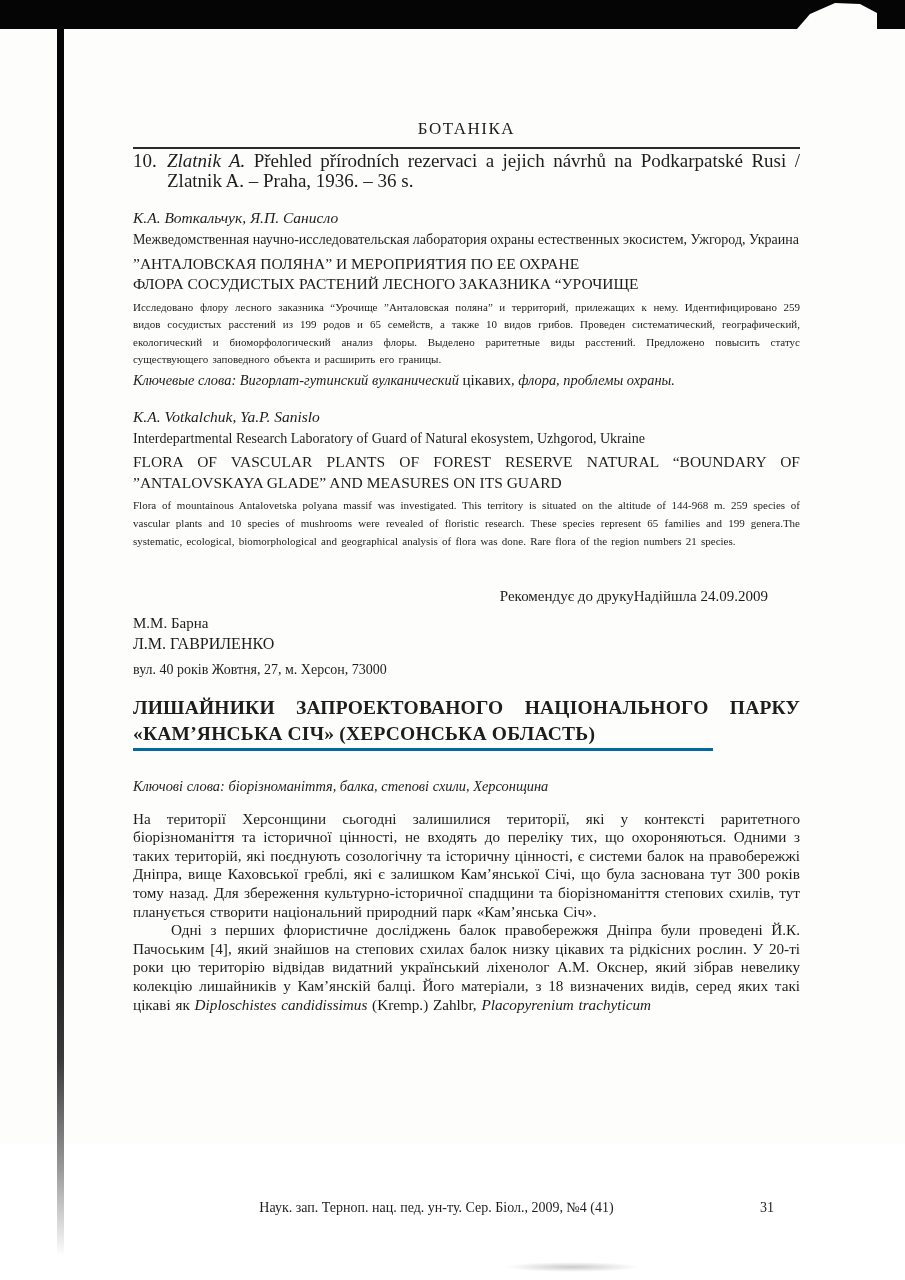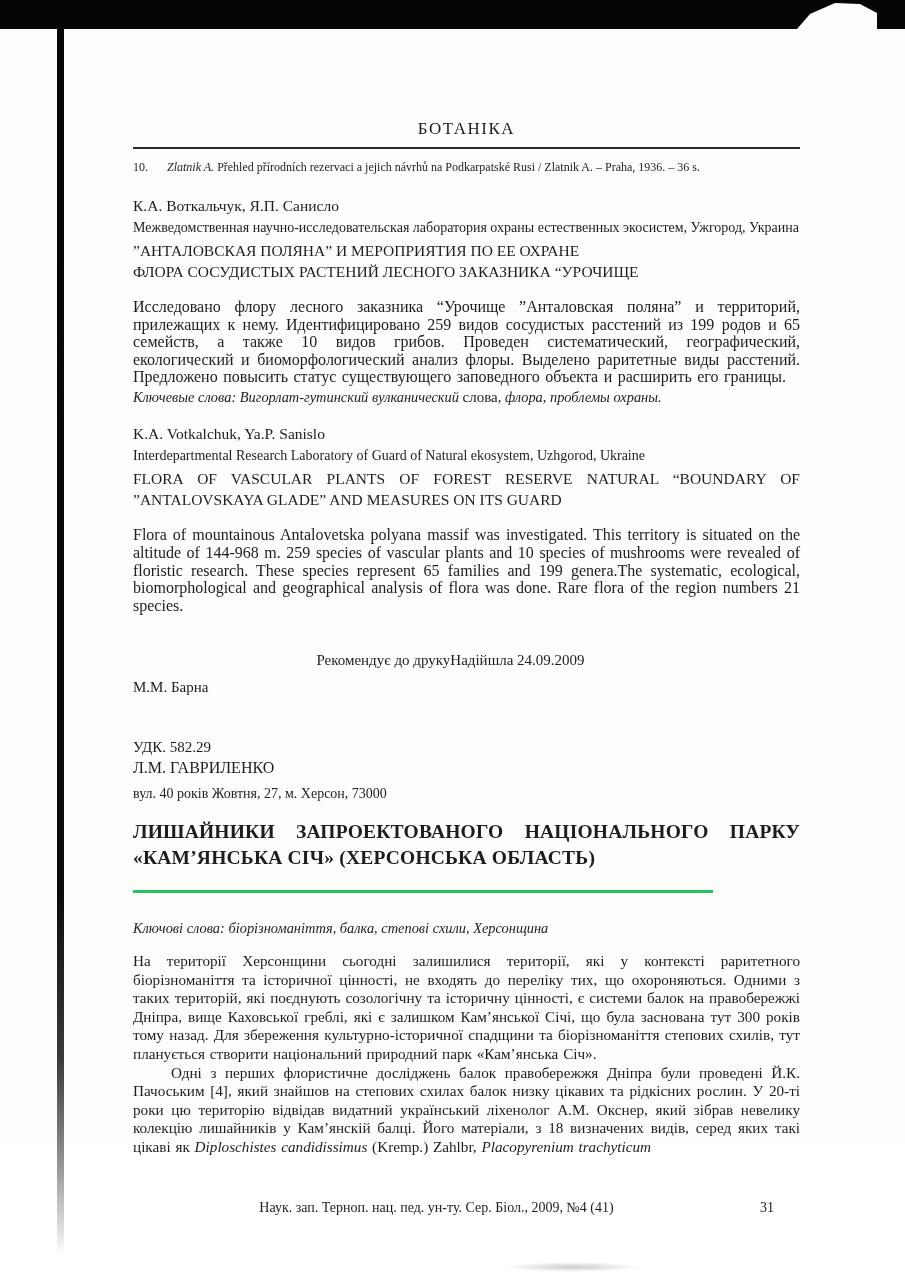--- a/index.html
+++ b/index.html
@@ -54,67 +54,68 @@
     font-size: 17px;
     line-height: 22px;
     letter-spacing: 1.5px;
   }
   .header-rule {
     margin-top: 7px;
     border-top: 2px solid #2a2a2a;
     height: 0;
   }
   .reference {
-    margin-top: 9px;
+    margin-top: 2px;
     display: flex;
-    font-size: 12px;
+    font-size: 19px;
     line-height: 19.5px;
   }
   .ref-num { width: 34px; flex-shrink: 0; }
   .ref-text { flex: 1; text-align: justify; }
   .italic { font-style: italic; }
   .authors {
     margin-top: 17px;
+    font-style: italic;
     font-size: 15.5px;
     line-height: 21px;
   }
   .affiliation {
     margin-top: 3px;
     font-size: 14px;
     line-height: 17.5px;
     text-align: justify;
   }
   .art-title {
     margin-top: 5px;
     font-size: 15.5px;
     line-height: 20.5px;
   }
   .stretch-line {
     text-align: justify;
     text-align-last: justify;
   }
   .abstract {
-    margin-top: 16px;
-    font-size: 16px;
+    margin-top: 4px;
+    font-size: 11px;
     line-height: 17.6px;
     text-align: justify;
     word-spacing: 1.5px;
   }
   .keywords {
     margin-top: 2px;
     font-style: italic;
     font-size: 14.4px;
     line-height: 18px;
   }
   .keywords .upright { font-style: normal; font-size: 15px; }
   .en-block { margin-top: 10px; }
   .editorial-row {
     margin-top: 36px;
     display: flex;
-    justify-content: center;
+    justify-content: flex-end;
     font-size: 15px;
     line-height: 20px;
   }
   .editorial-row .received { padding-right: 32px; }
   .editor-name {
     margin-top: 7px;
     font-size: 15px;
     line-height: 20px;
   }
   .udc {
@@ -133,23 +134,23 @@
   }
   .main-title {
     margin-top: 16px;
     font-weight: bold;
     font-size: 19.5px;
     line-height: 26px;
     letter-spacing: 0.2px;
   }
   .main-title .underlined {
     display: inline-block;
-    border-bottom: 3px solid #22c55e;
+    border-bottom: 3px solid #0369a1;
     padding-right: 118px;
-    padding-bottom: 19px;
+    padding-bottom: 1px;
   }
   .keywords-ua {
     margin-top: 26px;
     font-style: italic;
     font-size: 14.4px;
     line-height: 18px;
   }
   .body-para {
     margin-top: 15px;
     font-size: 15.2px;
@@ -202,39 +203,38 @@
     <div class="authors">К.А. Воткальчук, Я.П. Санисло</div>
     <div class="affiliation">Межведомственная научно-исследовательская лаборатория охраны естественных экосистем, Ужгород, Украина</div>
 
     <div class="art-title">
       <div>”АНТАЛОВСКАЯ ПОЛЯНА” И МЕРОПРИЯТИЯ ПО ЕЕ ОХРАНЕ</div>
       <div>ФЛОРА СОСУДИСТЫХ РАСТЕНИЙ ЛЕСНОГО ЗАКАЗНИКА “УРОЧИЩЕ</div>
     </div>
 
     <div class="abstract">Исследовано флору лесного заказника “Урочище ”Анталовская поляна”  и территорий, прилежащих к нему. Идентифицировано 259 видов сосудистых расстений из 199 родов и 65 семейств, а также 10 видов грибов. Проведен систематический, географический, екологический и биоморфологический анализ флоры. Выделено раритетные виды расстений. Предложено повысить статус существующего заповедного объекта и расширить его границы.</div>
 
-    <div class="keywords"><span>Ключевые слова: Вигорлат-гутинский вулканический </span><span class="upright">слова</span><span>, флора, проблемы охраны.</span></div>
+    <div class="keywords"><span>Ключевые слова: Вигорлат-гутинский вулканический </span><span class="upright">цікавих</span><span>, флора, проблемы охраны.</span></div>
 
     <div class="en-block">
       <div class="authors">K.A. Votkalchuk, Ya.P. Sanislo</div>
       <div class="affiliation">Interdepartmental Research Laboratory of Guard of Natural ekosystem, Uzhgorod, Ukraine</div>
       <div class="art-title">
         <div class="stretch-line">FLORA OF VASCULAR PLANTS OF FOREST RESERVE NATURAL “BOUNDARY OF</div>
         <div>”ANTALOVSKAYA GLADE” AND MEASURES ON ITS GUARD</div>
       </div>
       <div class="abstract">Flora of mountainous Antalovetska polyana massif was investigated. This territory is situated on the altitude of 144-968 m. 259 species of vascular plants and 10 species of mushrooms  were revealed of floristic research. These species represent 65 families and 199 genera.The systematic, ecological, biomorphological and geographical analysis of flora was done. Rare flora of the region numbers 21 species.</div>
     </div>
 
     <div class="editorial-row">
       <span>Рекомендує до друку</span>
       <span class="received">Надійшла 24.09.2009</span>
     </div>
     <div class="editor-name">М.М. Барна</div>
 
-    <div class="udc">УДК. 582.29</div>
     <div class="author2">Л.М. ГАВРИЛЕНКО</div>
     <div class="affiliation2">
       <div>вул. 40 років Жовтня, 27,  м. Херсон, 73000</div>
     </div>
 
     <div class="main-title">
       <div class="stretch-line">ЛИШАЙНИКИ ЗАПРОЕКТОВАНОГО НАЦІОНАЛЬНОГО ПАРКУ</div>
       <div><span class="underlined">«КАМ’ЯНСЬКА СІЧ» (ХЕРСОНСЬКА ОБЛАСТЬ)</span></div>
     </div>
 

